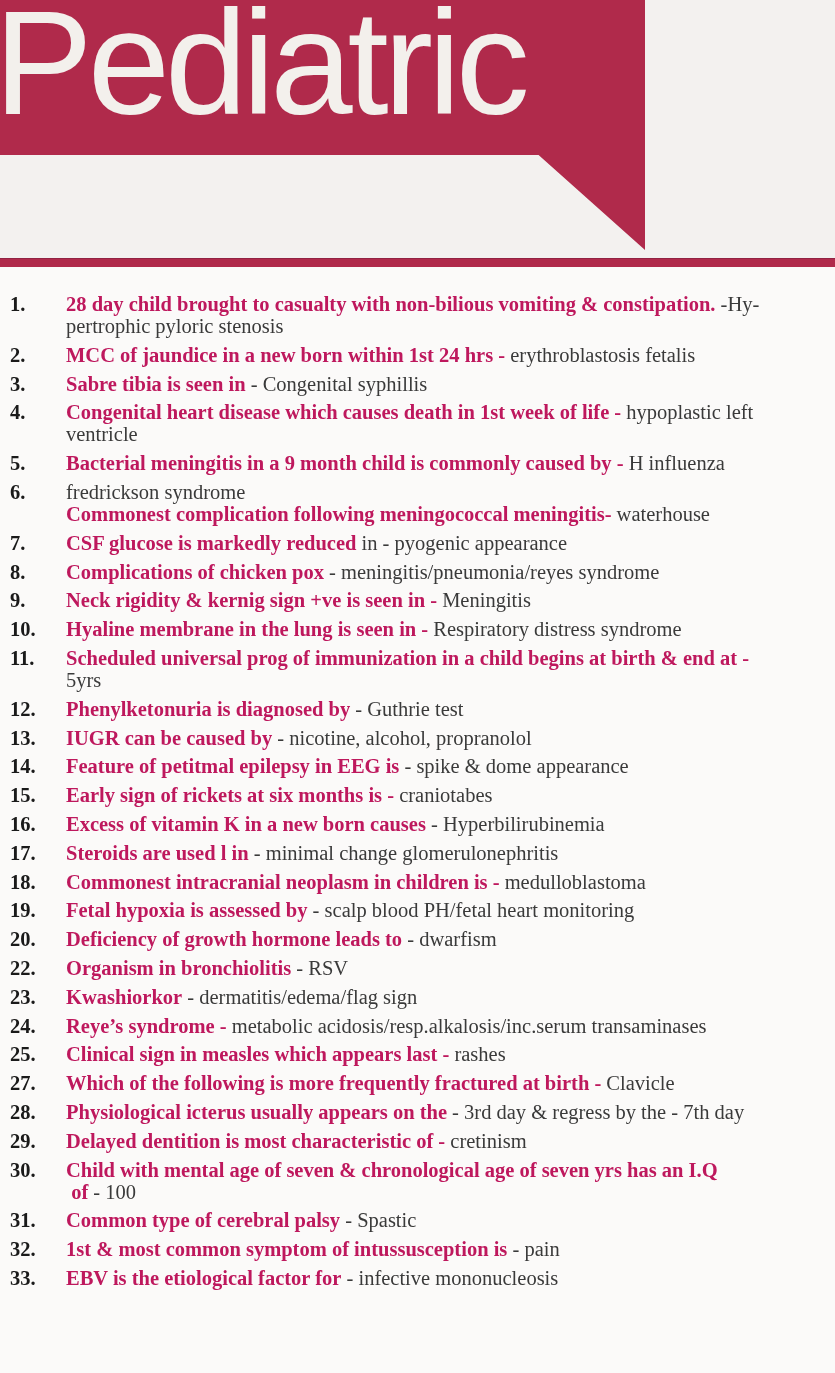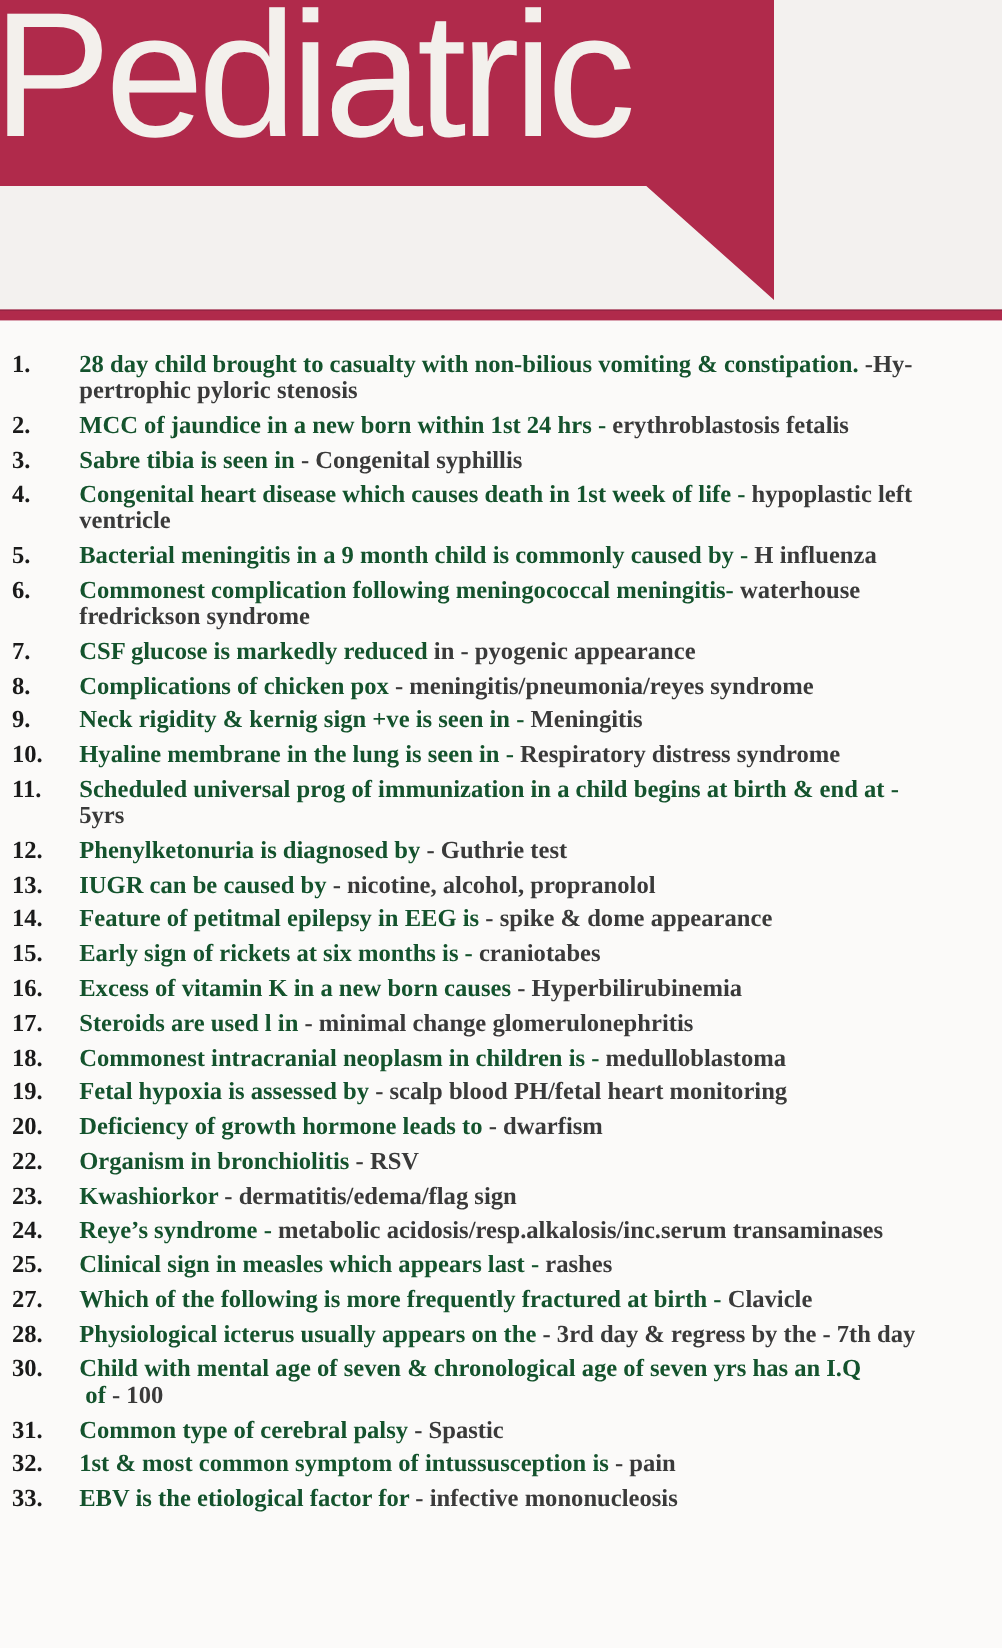--- a/index.html
+++ b/index.html
@@ -47,22 +47,22 @@
     font-size: 20.5px;
     line-height: 22px;
   }
   .num {
     flex: 0 0 56px;
     font-weight: 700;
     color: #1a1a1a;
   }
   .lines { flex: 1 1 auto; }
   .line { white-space: pre; }
-  .q { font-weight: 700; color: #14532d; }
-  .a { font-weight: 700; color: #3a3a3a; }
+  .q { font-weight: 700; color: #be185d; }
+  .a { font-weight: 400; color: #3a3a3a; }
 </style>
 </head>
 <body>
 
 <div class="header">
   <div class="banner">
     <h1>Pediatric</h1>
   </div>
   <div class="divider-bar"></div>
 </div>
@@ -96,22 +96,22 @@
     </div>
     <div class="item">
       <div class="num">5.</div>
       <div class="lines">
         <div class="line"><span class="q">Bacterial meningitis in a 9 month child is commonly caused by -</span><span class="a"> H influenza</span></div>
       </div>
     </div>
     <div class="item">
       <div class="num">6.</div>
       <div class="lines">
+        <div class="line"><span class="a">fredrickson syndrome</span></div>
         <div class="line"><span class="q">Commonest complication following meningococcal meningitis-</span><span class="a"> waterhouse</span></div>
-        <div class="line"><span class="a">fredrickson syndrome</span></div>
       </div>
     </div>
     <div class="item">
       <div class="num">7.</div>
       <div class="lines">
         <div class="line"><span class="q">CSF glucose is markedly reduced</span><span class="a"> in - pyogenic appearance</span></div>
       </div>
     </div>
     <div class="item">
       <div class="num">8.</div>
@@ -219,20 +219,26 @@
     <div class="item">
       <div class="num">27.</div>
       <div class="lines">
         <div class="line"><span class="q">Which of the following is more frequently fractured at birth -</span><span class="a"> Clavicle</span></div>
       </div>
     </div>
     <div class="item">
       <div class="num">28.</div>
       <div class="lines">
         <div class="line"><span class="q">Physiological icterus usually appears on the</span><span class="a"> - 3rd day &amp; regress by the - 7th day</span></div>
+      </div>
+    </div>
+    <div class="item">
+      <div class="num">29.</div>
+      <div class="lines">
+        <div class="line"><span class="q">Delayed dentition is most characteristic of -</span><span class="a"> cretinism</span></div>
       </div>
     </div>
     <div class="item">
       <div class="num">30.</div>
       <div class="lines">
         <div class="line"><span class="q">Child with mental age of seven &amp; chronological age of seven yrs has an I.Q</span></div>
         <div class="line"><span class="q"> of</span><span class="a"> - 100</span></div>
       </div>
     </div>
     <div class="item">

